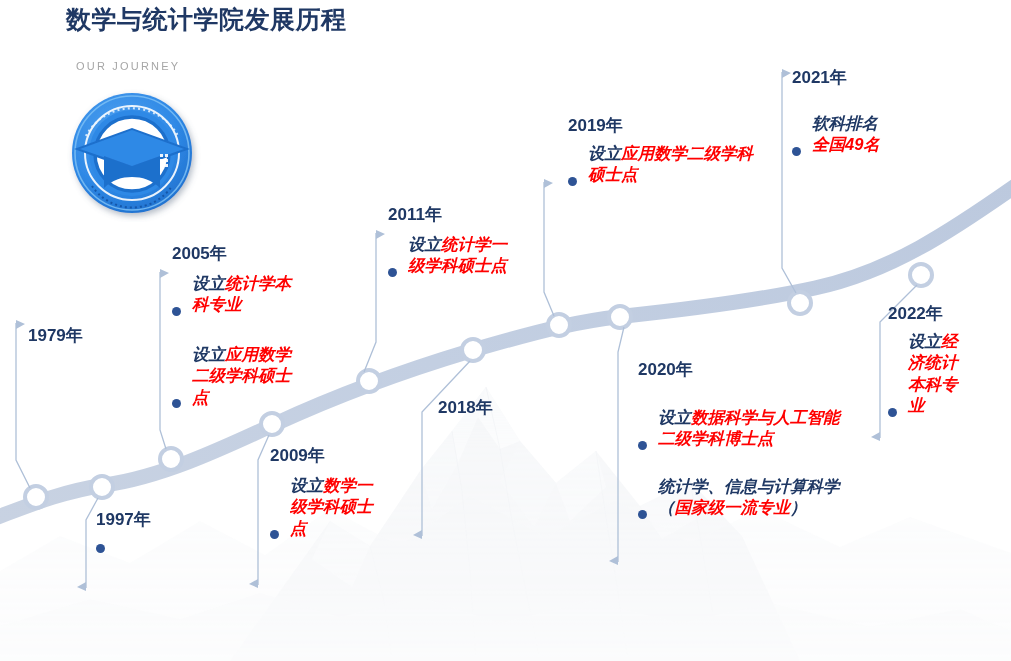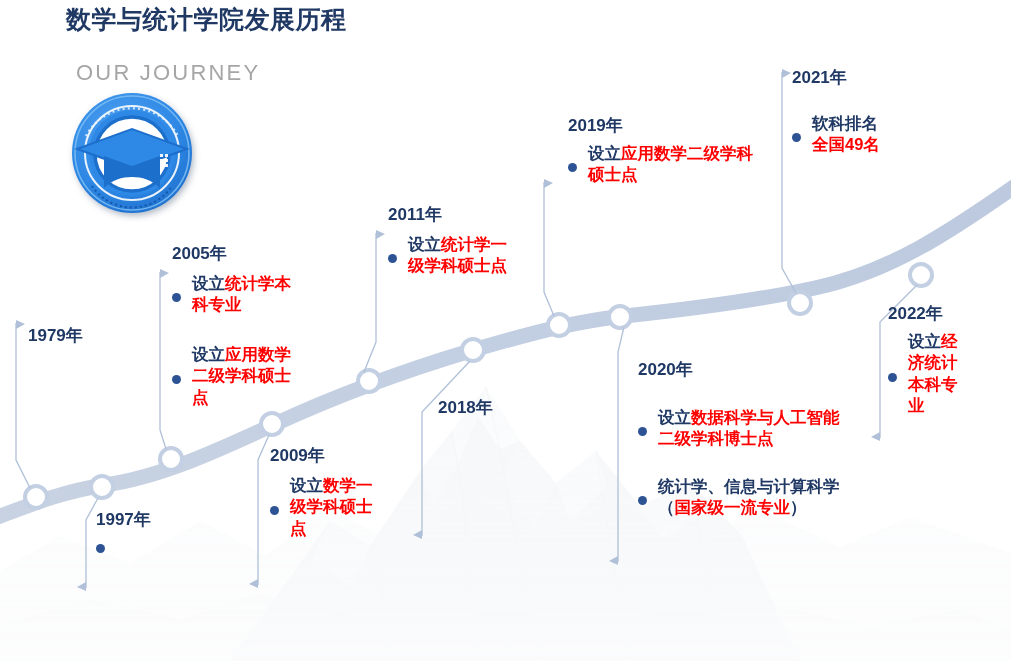--- a/index.html
+++ b/index.html
@@ -44,21 +44,21 @@
   #page-title {
     position: absolute; left: 66px; top: 3px;
     font-size: 25px; font-weight: bold;
     color: #1F3864;
     letter-spacing: .5px;
     z-index: 6;
     white-space: nowrap;
   }
   #subtitle {
     position: absolute; left: 76px; top: 60px;
-    font-size: 22px; color: #a6a6a6;
+    font-size: 11px; color: #a6a6a6;
     letter-spacing: 2.2px;
     z-index: 6;
     white-space: nowrap;
   }
 
   
   #logo {
     position: absolute; left: 64px; top: 88px;
     width: 142px; height: 134px;
     z-index: 6;
@@ -72,23 +72,24 @@
   .entry-year {
     font-size: 17px;
     font-weight: bold;
     color: #1F3864;
     white-space: nowrap;
     margin-bottom: 6px;
   }
   .entry-items { }
   .entry-item {
     display: flex;
-    align-items: center;
+    align-items: flex-end;
     margin-bottom: 14px;
     line-height: 1.30;
+    font-style: italic;
   }
   .entry-item:last-child { margin-bottom: 0; }
   .bullet {
     flex: 0 0 auto;
     width: 9px; height: 9px;
     border-radius: 50%;
     background: #2E5395;
     margin-top: 7px;
     margin-right: 11px;
   }

